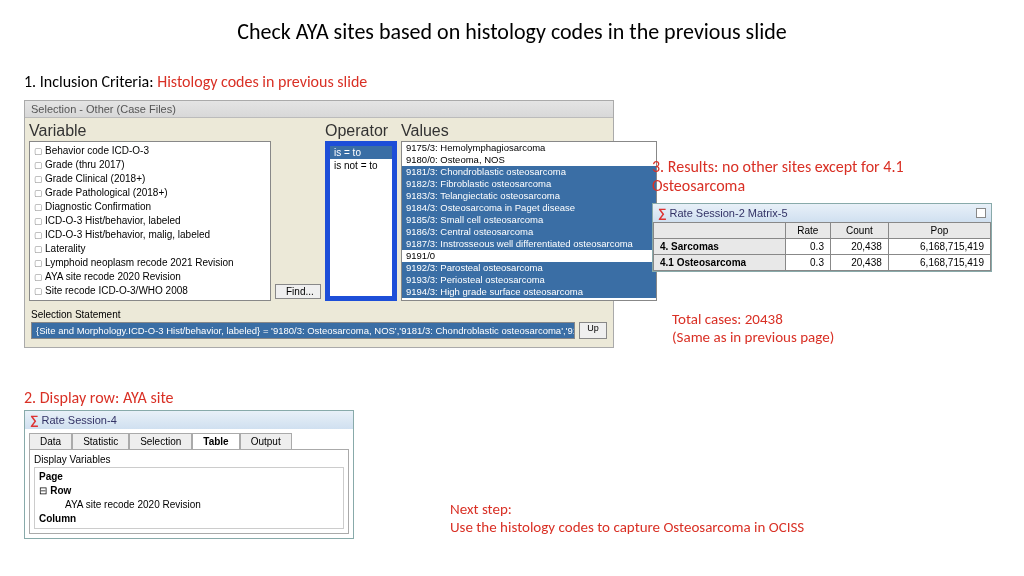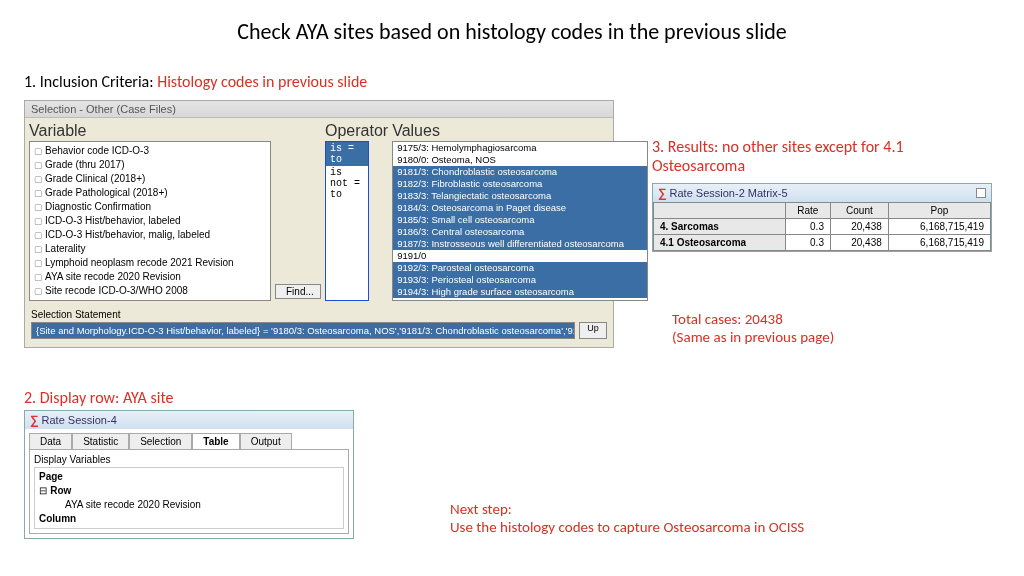--- a/index.html
+++ b/index.html
@@ -7,33 +7,33 @@
     width: 1024px; height: 576px;
     font-family: "Segoe UI", Tahoma, Arial, sans-serif;
     background: #fff; color: #000;
     position: relative; overflow: hidden; font-size: 11px;
   }
   .slide-title { text-align: center; font-size: 22px; font-weight: 400; padding-top: 18px; font-family: Calibri, Arial, sans-serif; }
   .red { color: #d93025; }
   .step-label { font-size: 16px; font-family: Calibri, Arial, sans-serif; margin-bottom: 4px; }
   .step1 { position: absolute; left: 24px; top: 72px; }
   .step2-area { position: absolute; left: 24px; top: 388px; }
-  .results-area { position: absolute; left: 652px; top: 137px; width: 340px; }
+  .results-area { position: absolute; left: 652px; top: 157px; width: 340px; }
   .totals { position: absolute; left: 672px; top: 310px; font-size: 15px; font-family: Calibri, Arial, sans-serif; }
   .next-step { position: absolute; left: 450px; top: 500px; font-size: 15px; font-family: Calibri, Arial, sans-serif; }
 
   
   .dlg { position: absolute; left: 24px; top: 100px; width: 590px; background: #ece9d8; border: 1px solid #aaa; font-size: 10px; }
   .dlg-title { background: linear-gradient(#e4e4e4,#d8d8d8); padding: 2px 6px; font-size: 11px; color: #555; border-bottom: 1px solid #bbb; }
   .dlg-body { display: flex; gap: 4px; padding: 4px; }
   .col-lbl { font-size: 16px; color: #333; margin-bottom: 1px; }
   .var-box { width: 242px; height: 160px; background: #fff; border: 1px solid #888; overflow: hidden; padding: 2px; }
   .var-item { white-space: nowrap; padding: 0 2px; line-height: 13px; }
   .var-item::before { content: "▢ "; color: #888; font-size: 9px; }
-  .op-box { width: 44px; height: 160px; background: #fff; border: 1px solid #1d4ed8; font-family: Liberation Mono, monospace; }
+  .op-box { width: 72px; height: 160px; background: #fff; border: 5px solid #1d4ed8; }
   .op-item { padding: 1px 4px; }
   .sel { background: #3a6ea5; color: #fff; }
   .val-box { width: 256px; height: 160px; background: #fff; border: 1px solid #888; overflow: hidden; font-size: 9.5px; }
   .val-item { padding: 0 4px; white-space: nowrap; line-height: 12px; }
   .blue-sel { background: #3a6ea5; color: #fff; }
   .dlg-foot { display: flex; align-items: center; gap: 6px; padding: 3px 6px 6px 6px; font-size: 10px; }
   .btn { background: #efefef; border: 1px solid #888; padding: 1px 10px; cursor: pointer; }
   .chk { margin-right: 3px; }
   .conjbox { border: 1px solid #888; background: #fff; width: 70px; height: 16px; display: inline-block; vertical-align: middle; }
   .stmt-area { margin: 4px 6px 8px 6px; }

